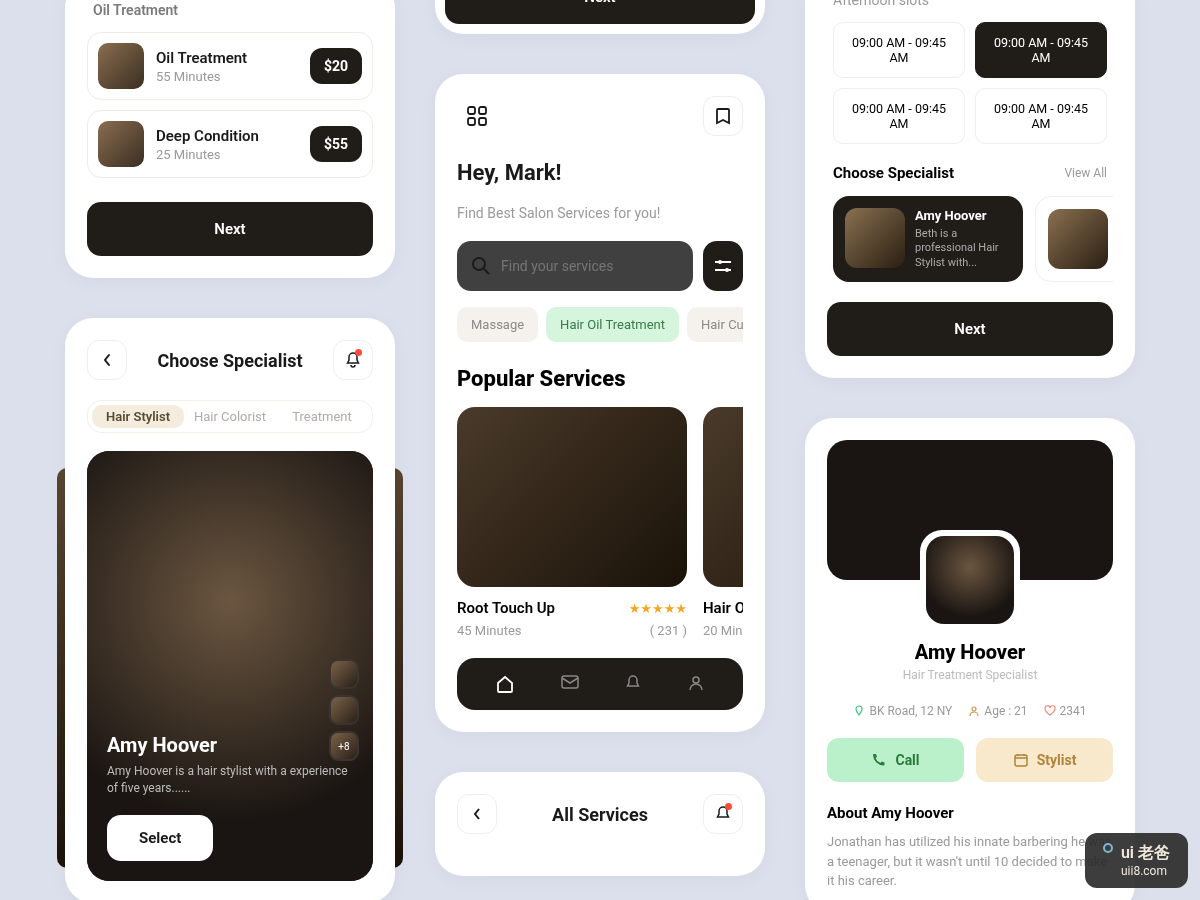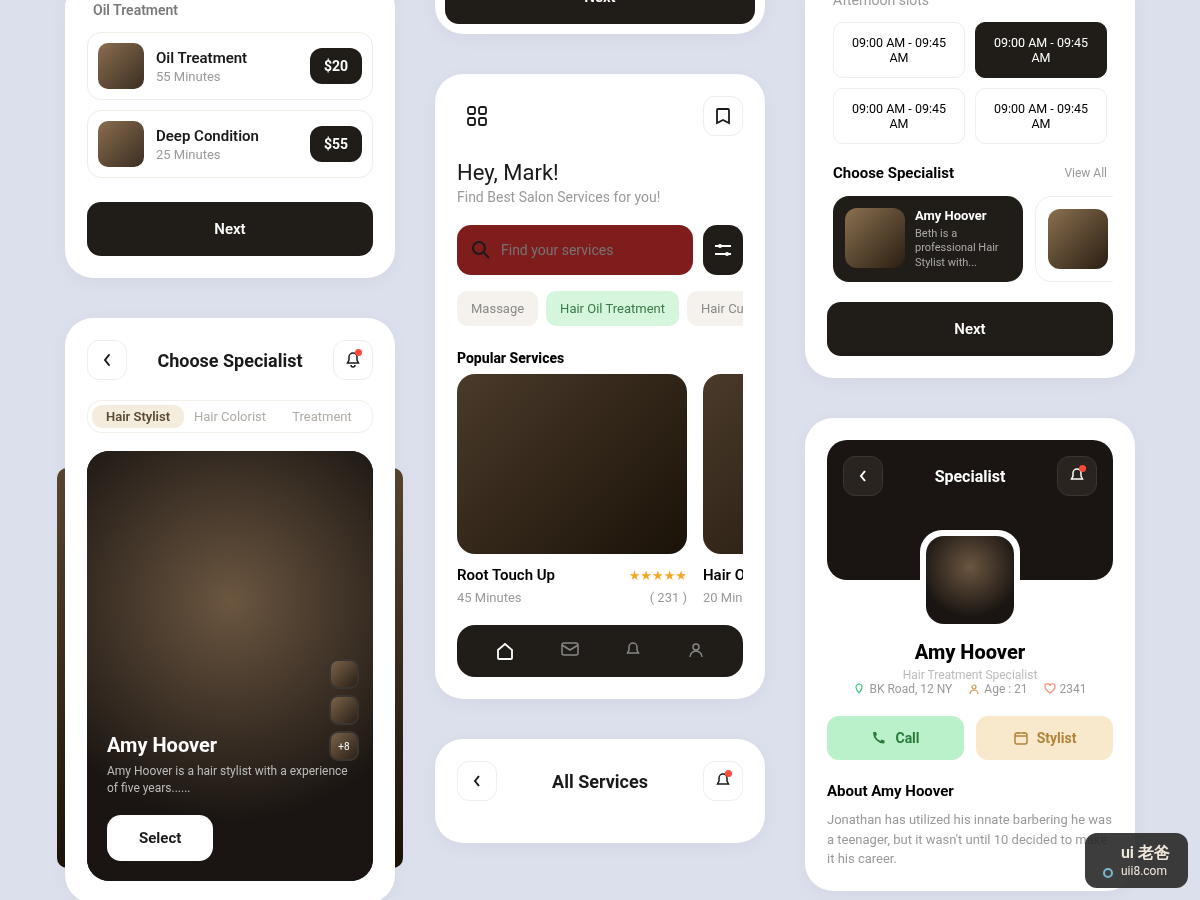--- a/index.html
+++ b/index.html
@@ -26,30 +26,30 @@
 .spec-card{background:#1a1512;border-radius:22px;padding:0;position:relative;overflow:hidden;height:430px}
 .spec-img{width:100%;height:100%;background:radial-gradient(circle at 50% 35%,#6b5640,#1a1512 70%);position:relative}
 .spec-overlay{position:absolute;bottom:0;left:0;right:0;padding:20px;color:#fff}
 .spec-name{font-size:20px;font-weight:700;margin-bottom:6px}
 .spec-desc{font-size:12px;color:#bbb;margin-bottom:18px;line-height:1.4}
 .select-btn{background:#fff;color:#1a1a1a;border:none;padding:14px 32px;border-radius:14px;font-weight:700;font-size:15px;cursor:pointer}
 .mini-avatars{position:absolute;right:14px;bottom:120px;display:flex;flex-direction:column;gap:6px}
 .mini-av{width:30px;height:30px;border-radius:9px;border:2px solid #3a3530;background:linear-gradient(135deg,#7a6248,#2a2018);font-size:10px;color:#fff;display:flex;align-items:center;justify-content:center}
 .top-icons{display:flex;justify-content:space-between;margin-bottom:24px}
 .grid-icon,.bookmark-icon{width:40px;height:40px;display:flex;align-items:center;justify-content:center}
-.greet{font-size:22px;font-weight:400;color:#1a1a1a;margin-bottom:4px}
+.greet{font-size:22px;font-weight:700;color:#1a1a1a;margin-bottom:20px}
 .greet-sub{font-size:14px;color:#9a9a9a;margin-bottom:20px}
 .search-row{display:flex;gap:10px;margin-bottom:16px}
-.search-box{flex:1;background:#7f1d1d;border-radius:14px;display:flex;align-items:center;padding:14px}
+.search-box{flex:1;background:#404040;border-radius:14px;display:flex;align-items:center;padding:14px}
 .search-input{border:none;background:none;outline:none;font-size:14px;color:#9a9a9a;margin-left:10px;flex:1}
 .filter-btn{width:50px;height:50px;background:#201c18;border-radius:14px;display:flex;align-items:center;justify-content:center;cursor:pointer}
 .chips{display:flex;gap:8px;margin-bottom:24px;overflow:hidden}
 .chip{padding:10px 14px;background:#f5f2ed;border-radius:10px;font-size:13px;color:#8a8a8a;white-space:nowrap}
 .chip.on{background:#d5f5dc;color:#3a7a4a}
-.pop-title{font-size:14px;font-weight:800;margin-bottom:8px}
+.pop-title{font-size:22px;font-weight:800;margin-bottom:16px}
 .pop-cards{display:flex;gap:16px;overflow:hidden}
 .pop-card{width:230px;flex-shrink:0}
 .pop-img{width:100%;height:180px;border-radius:18px;background:linear-gradient(135deg,#4a3a2a,#1a1208);margin-bottom:12px}
 .pop-name{font-size:15px;font-weight:600}
 .pop-meta{display:flex;justify-content:space-between;font-size:13px;color:#9a9a9a;margin-top:6px}
 .stars{color:#f5a623;font-size:13px}
 .bottom-nav{background:#201c18;border-radius:18px;display:flex;justify-content:space-around;padding:16px;margin-top:20px}
 .nav-icon{color:#888;cursor:pointer}
 .nav-icon.active{color:#fff}
 .slot-label{font-size:14px;color:#9a9a9a;margin-bottom:14px;padding-left:6px}
@@ -66,31 +66,31 @@
 .spec-txt{color:#fff;font-size:11px}
 .spec-txt .nm{font-weight:700;font-size:13px;margin-bottom:4px}
 .spec-txt .ds{color:#aaa;line-height:1.3}
 .profile-top{background:#1a1512;border-radius:20px;height:140px;position:relative;margin-bottom:60px}
 .prof-hdr{display:flex;justify-content:space-between;align-items:center;padding:16px}
 .prof-hdr .icon-btn{background:#2a2420;border-color:#3a3530}
 .prof-title{color:#fff;font-weight:700;font-size:16px}
 .prof-av{position:absolute;left:50%;transform:translateX(-50%);bottom:-50px;width:100px;height:100px;border-radius:22px;background:#fff;padding:6px}
 .prof-av-inner{width:100%;height:100%;border-radius:18px;background:radial-gradient(circle at 50% 35%,#6b5640,#1a1512 70%)}
 .prof-name{text-align:center;font-size:20px;font-weight:800;margin-bottom:4px}
-.prof-role{text-align:center;font-size:12px;color:#bbb;margin-bottom:0}
+.prof-role{text-align:center;font-size:12px;color:#bbb;margin-bottom:22px}
 .prof-stats{display:flex;justify-content:center;gap:16px;font-size:12px;color:#9a9a9a;margin-bottom:20px}
 .prof-stats span{display:flex;align-items:center;gap:4px}
 .action-row{display:flex;gap:12px;margin-bottom:22px}
 .act-btn{flex:1;padding:14px;border-radius:12px;border:none;font-weight:700;font-size:14px;cursor:pointer;display:flex;align-items:center;justify-content:center;gap:8px}
 .act-call{background:#baf0ca;color:#2a7a3a}
 .act-cal{background:#f8e8cc;color:#b0843a}
 .about-h{font-size:15px;font-weight:700;margin-bottom:10px}
 .about-p{font-size:13px;color:#9a9a9a;line-height:1.5}
 .notif-dot{position:absolute;top:8px;right:10px;width:7px;height:7px;background:#ff4a3a;border-radius:50%}
-.watermark{position:absolute;right:12px;bottom:12px;background:rgba(40,40,40,0.9);color:#f0e8da;padding:10px 18px;border-radius:12px;font-size:16px;font-weight:600;display:flex;align-items:flex-end;gap:8px}
+.watermark{position:absolute;right:12px;bottom:12px;background:rgba(40,40,40,0.9);color:#f0e8da;padding:10px 18px;border-radius:12px;font-size:16px;font-weight:600;display:flex;align-items:flex-start;gap:8px}
 .side-peek{position:absolute;width:20px;height:430px;background:linear-gradient(135deg,#5a4632,#1a1208);border-radius:10px}
 svg{display:block}
 </style>
 </head>
 <body>
 
 <div class="col c1">
   <div class="card">
     <div class="sect-label">Oil Treatment</div>
     <div class="svc-row">
@@ -285,34 +285,20 @@
       <div class="spec-item light">
         <div class="spec-av"></div>
 
       </div>
     </div>
     <button class="btn-dark">Next</button>
   </div>
 
   <div class="card">
     <div class="profile-top">
-      <div class="prof-hdr">
-        <div class="icon-btn">
-            <svg width="10" height="14" viewBox="0 0 10 14">
-              <path d="M7 2L3 7l4 5" stroke="#fff" stroke-width="2" fill="none"></path>
-            </svg>
-          </div>
-        <div class="prof-title">Specialist</div>
-        <div class="icon-btn" style="position:relative">
-            <svg width="18" height="18" viewBox="0 0 18 18">
-              <path d="M9 2a4 4 0 014 4v3l1.5 3h-11L5 9V6a4 4 0 014-4z" stroke="#fff" stroke-width="1.5" fill="none"></path>
-            </svg>
-            <div class="notif-dot"></div>
-          </div>
-      </div>
       <div class="prof-av">
           <div class="prof-av-inner"></div>
         </div>
     </div>
     <div class="prof-name">Amy Hoover</div>
     <div class="prof-role">Hair Treatment Specialist</div>
     <div class="prof-stats">
       <span>
           <svg width="12" height="12" viewBox="0 0 12 12">
             <path d="M6 1a3 3 0 013 3c0 2-3 6-3 6S3 6 3 4a3 3 0 013-3z" stroke="#3ac77a" stroke-width="1.2" fill="none"></path>

